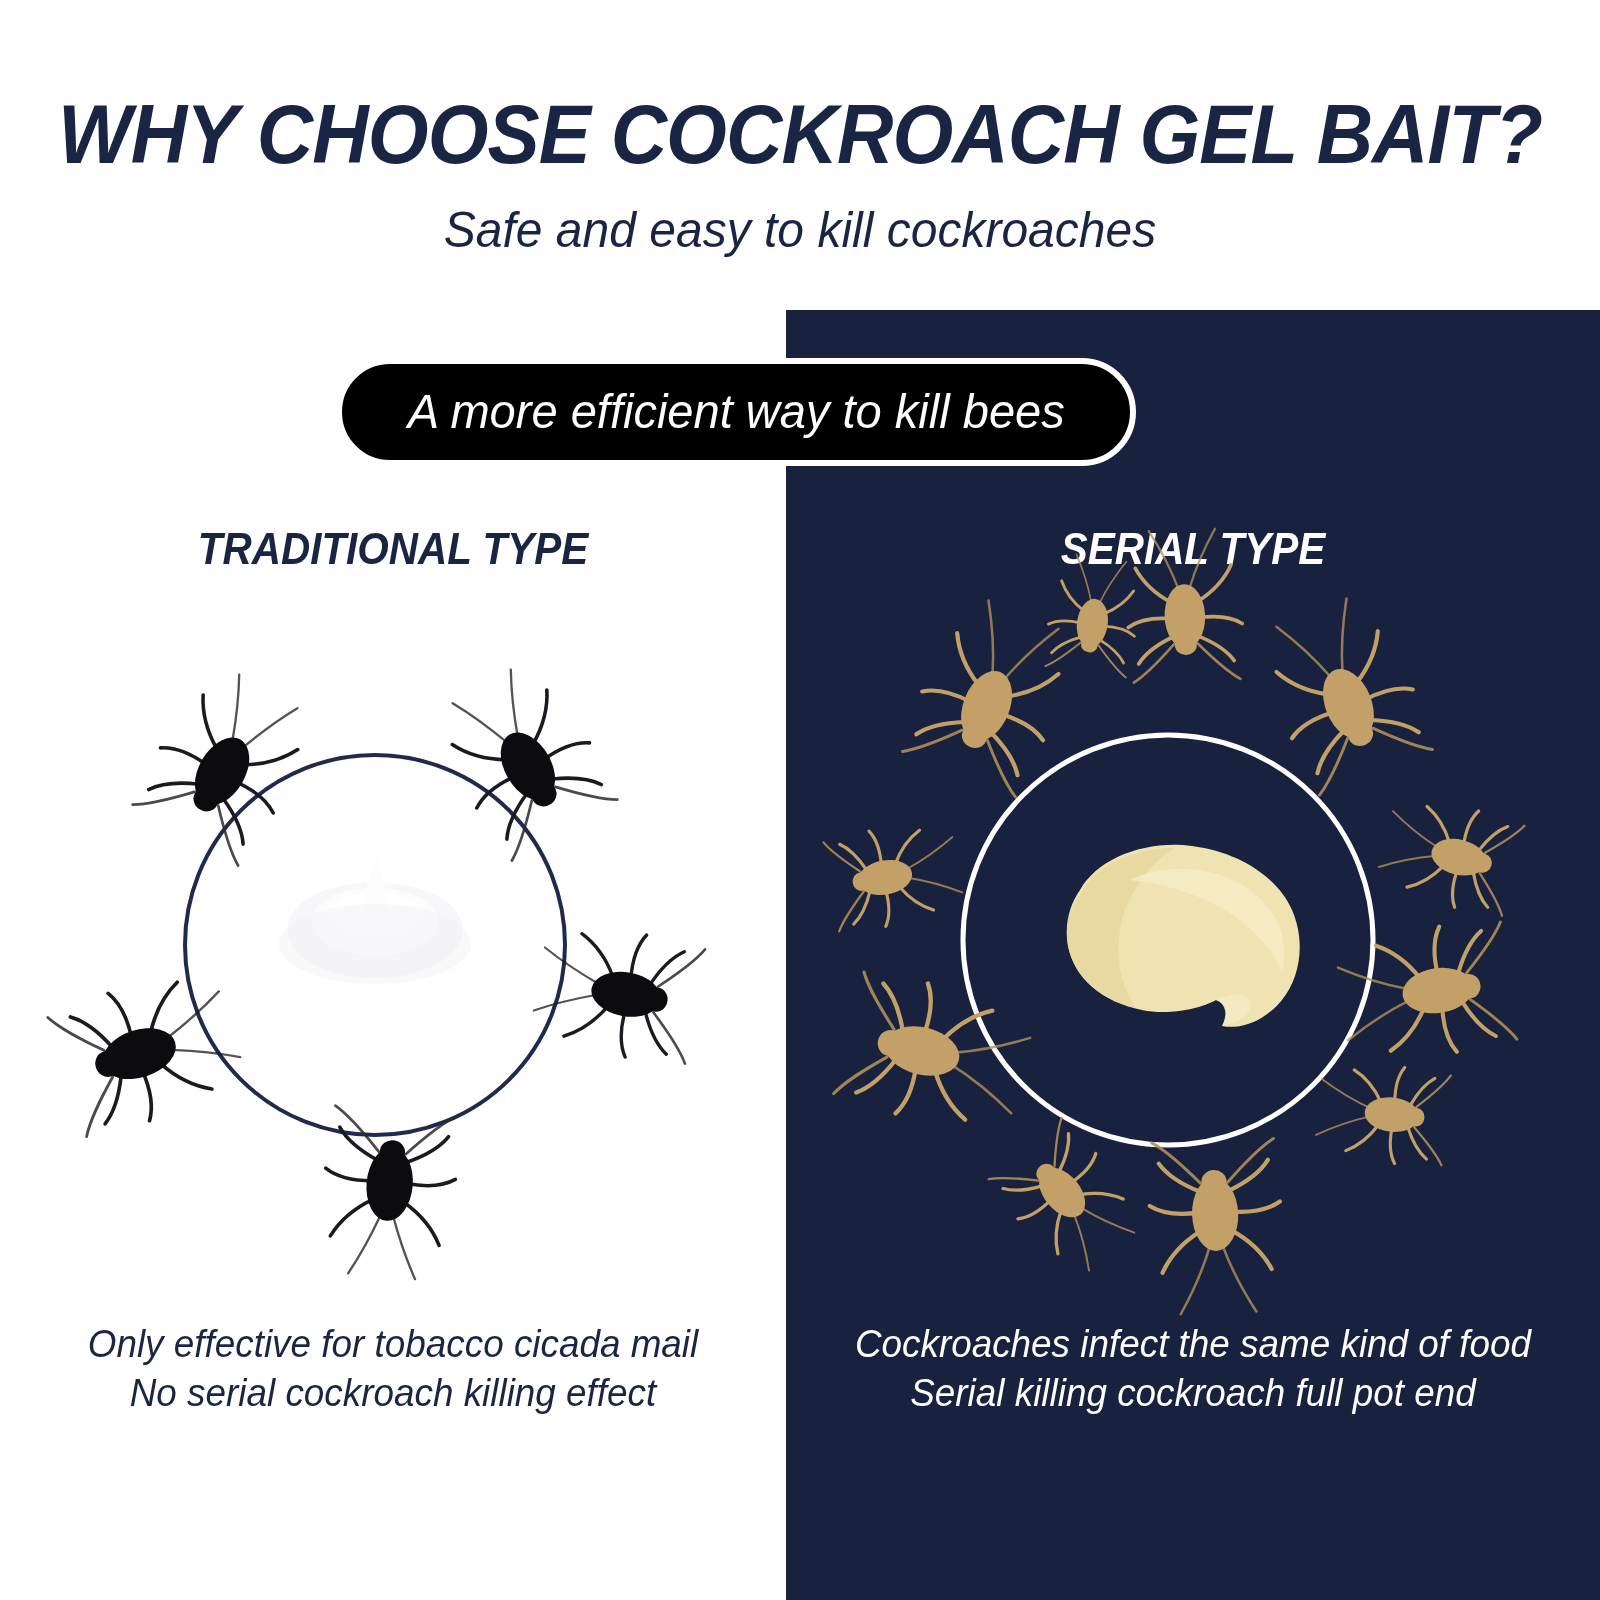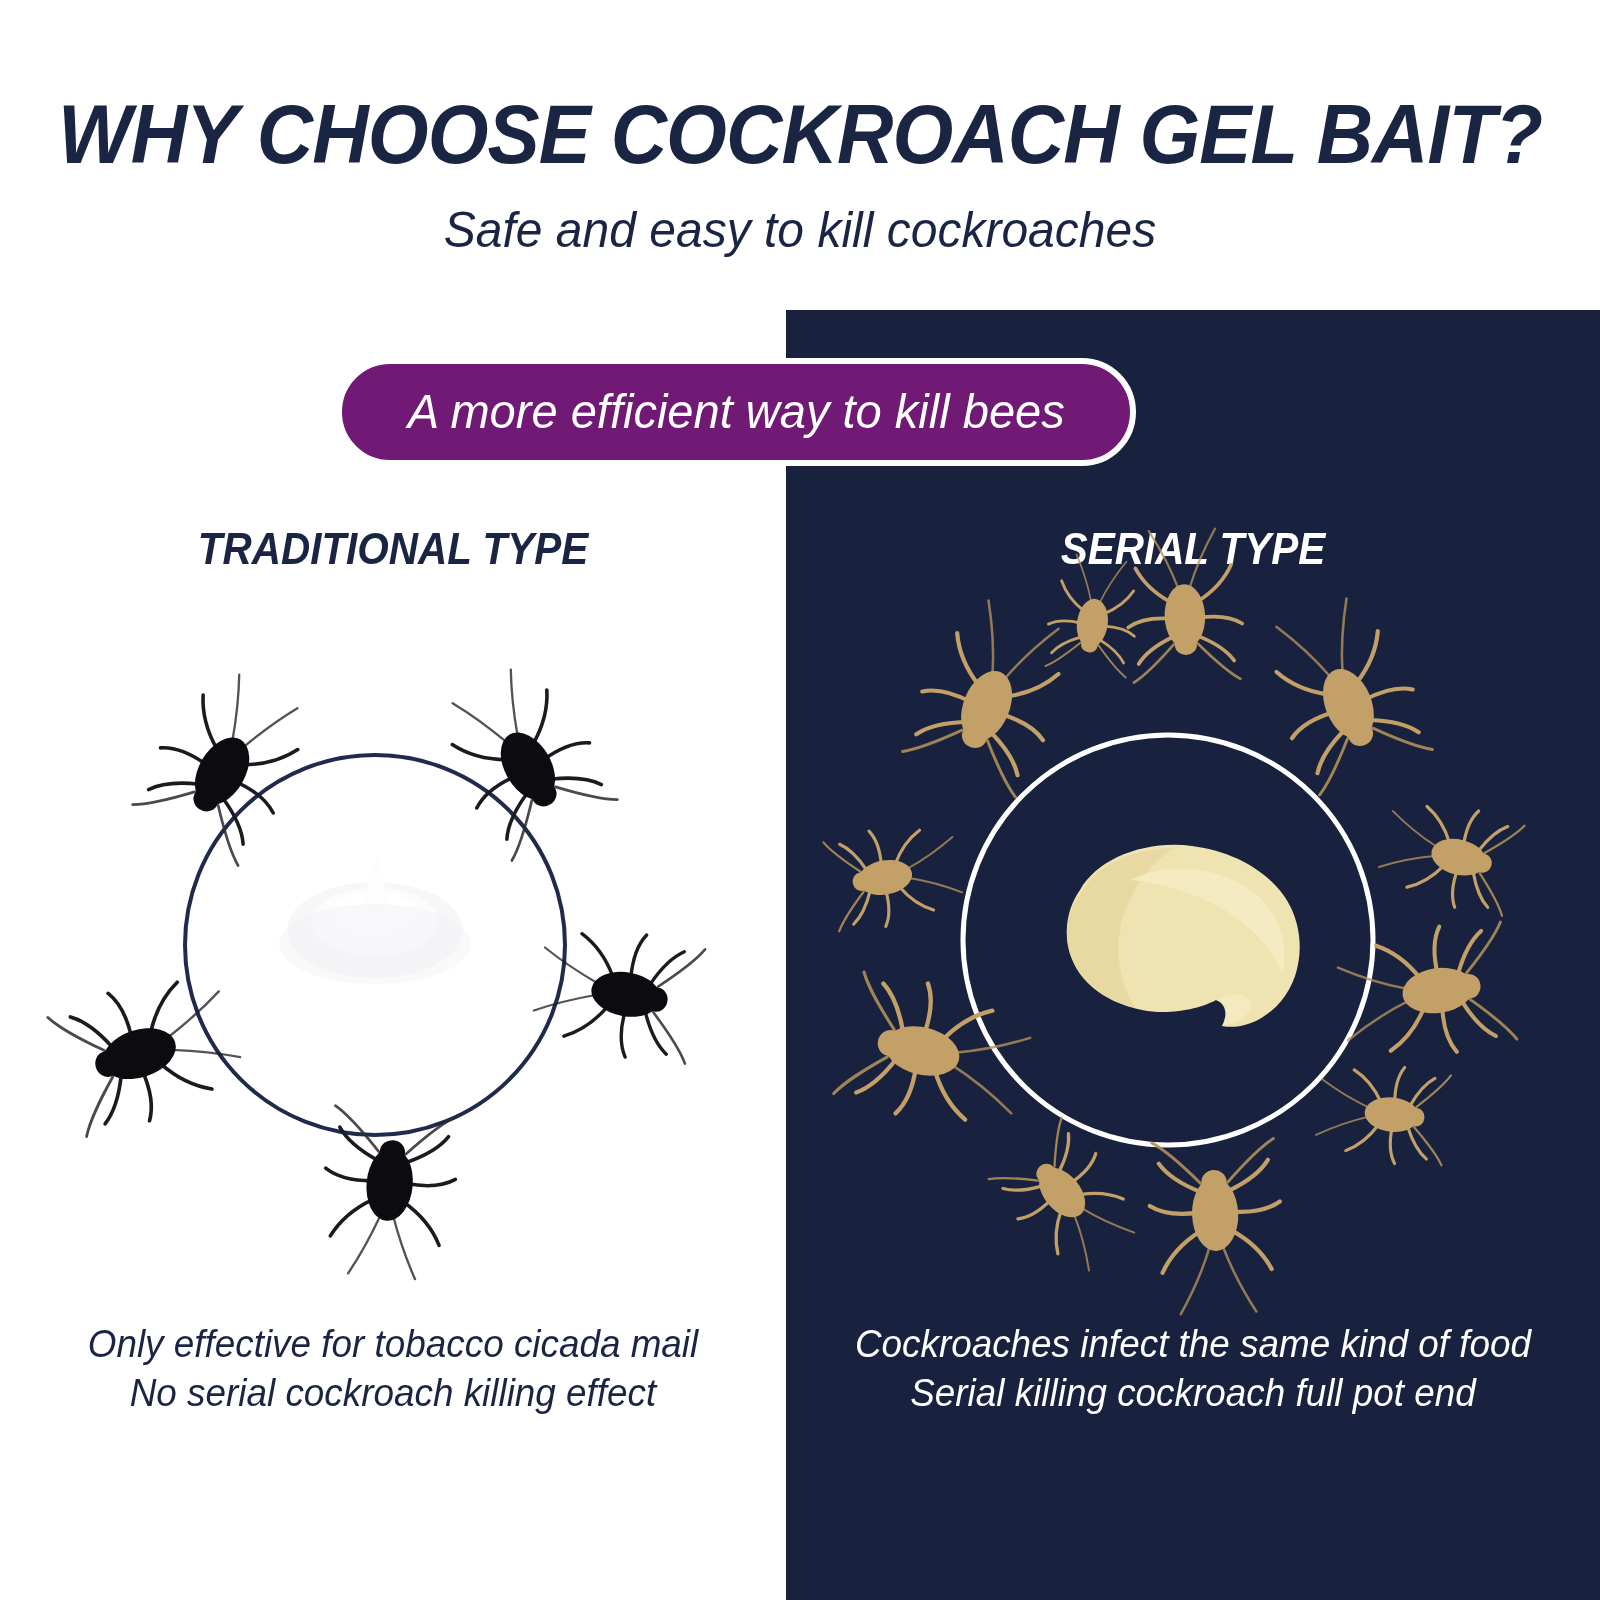--- a/index.html
+++ b/index.html
@@ -41,21 +41,21 @@
     transform-origin:center top;
     line-height:1;
     white-space:nowrap;
   }
 
   
   .pill{
     position:absolute;
     left:336px;top:358px;
     width:800px;height:108px;
-    background:#701a75;
+    background:#000000;
     border:6px solid #ffffff;
     border-radius:60px;
     box-sizing:border-box;
     display:flex;align-items:center;justify-content:center;
   }
   .pill-label{
     color:#ffffff;
     font-size:48px;
     font-weight:normal;
     transform:scaleX(0.98);

